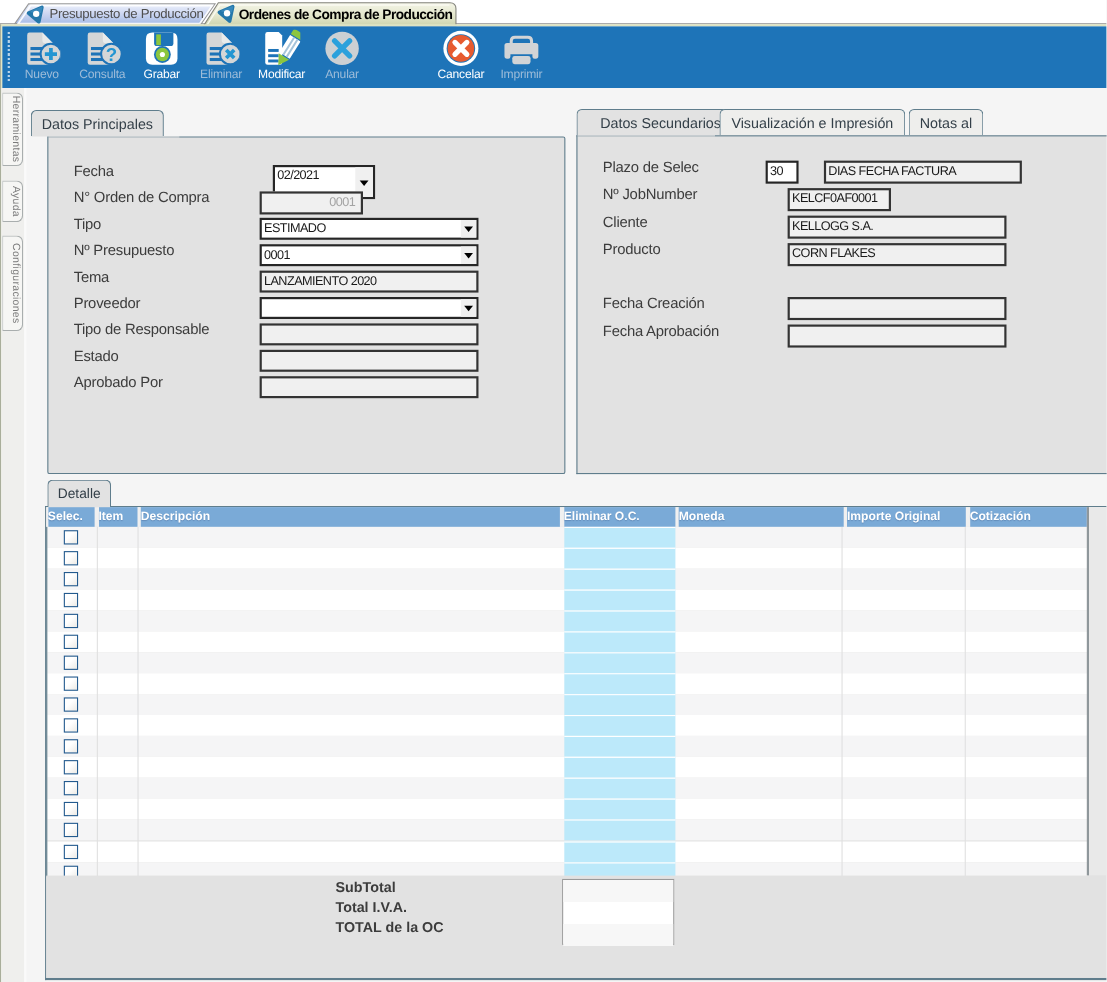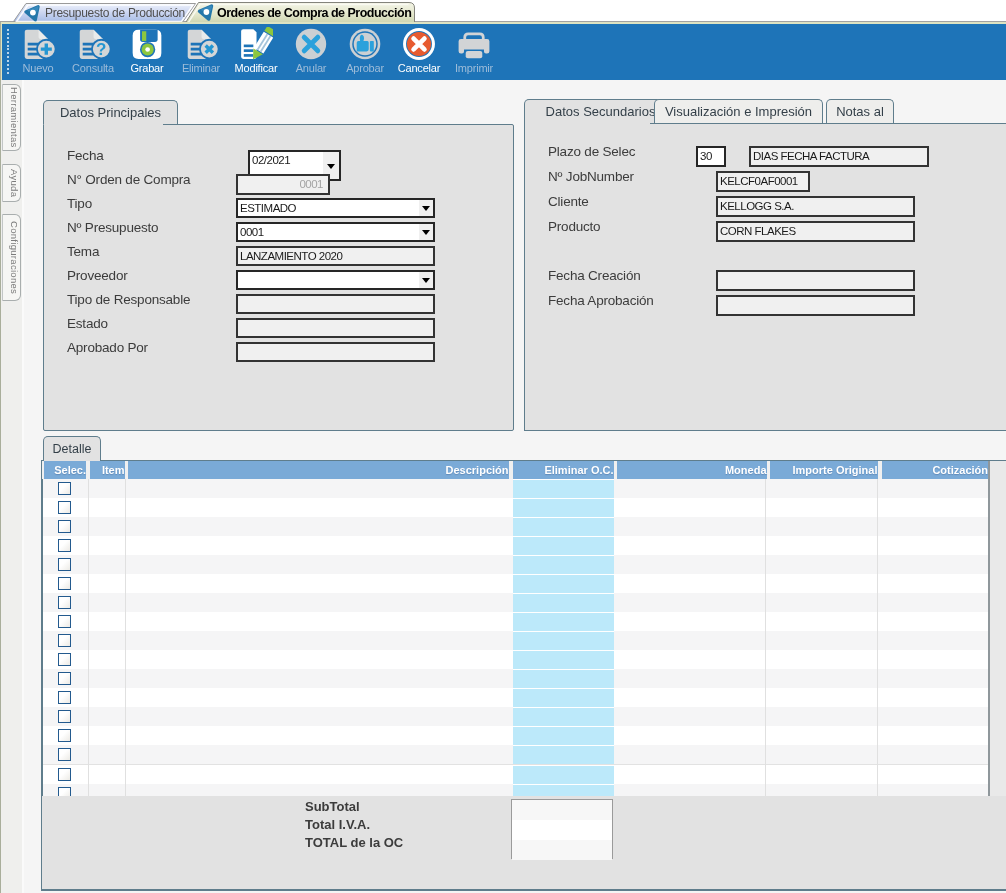--- a/index.html
+++ b/index.html
@@ -7,21 +7,21 @@
 .lbl{position:absolute;font-size:13.5px;color:#3c3c3c;letter-spacing:-0.2px}
 .box{position:absolute;border:2px solid #333;background:#f0f0f0;font-size:11.5px;letter-spacing:-0.5px;color:#1a1a1a;line-height:16px;padding:0 0 0 2px;white-space:nowrap;overflow:hidden}
 .combo{position:absolute;border:2px solid #262626;background:#fff;font-size:11.5px;letter-spacing:-0.5px;color:#1a1a1a;line-height:16px;padding:0 0 0 2px;white-space:nowrap}
 .arrow{position:absolute;right:0;top:0;bottom:0;width:14px;background:#f0f0f0}
 .arrow:after{content:"";position:absolute;left:50%;top:50%;margin:-2px 0 0 -4px;border:4px solid transparent;border-top:5px solid #000;border-bottom:none}
 .vtab{position:absolute;left:2px;width:19px;background:#f6f6f4;border:1px solid #a9aeae;border-radius:0 6px 6px 0;border-left:1px solid #c2c6c6;color:#7b7b7b;font-size:9.5px;writing-mode:vertical-rl;text-align:center;letter-spacing:0.3px}
 .ptab{position:absolute;background:#e2e2e2;border:1px solid #5f7d8c;border-bottom:none;border-radius:5px 5px 0 0;font-size:13px;color:#333f48;text-align:center}
 .ptab.inact{background:#eeeeec}
 .tblabel{position:absolute;top:61px;width:70px;text-align:center;font-size:11px;color:#9dbcd9;letter-spacing:-0.2px}
 .tblabel.on{color:#fff}
-.hcell{position:absolute;top:0;height:18px;background:#7aaad7;color:#fff;font-weight:bold;font-size:11px;text-align:right;line-height:18px;text-shadow:0 1px 1px rgba(70,105,150,.45)}
+.hcell{position:absolute;top:0;height:18px;background:#7aaad7;color:#fff;font-weight:bold;font-size:11px;text-align:left;line-height:18px;text-shadow:0 1px 1px rgba(70,105,150,.45)}
 .chk{position:absolute;left:16px;width:13px;height:13px;border:1.5px solid #235a8e;background:linear-gradient(135deg,#fff 40%,#eceae5 100%)}
 .sumlbl{position:absolute;left:263px;font-weight:bold;font-size:13px;color:#3c3c3c}
 </style></head>
 <body>
 
 <div class="abs" style="left:0;top:0;width:1006px;height:22px;background:#fff"></div>
 <div class="abs" style="left:0;top:21px;width:1006px;height:1px;background:#a2a2a2"></div>
 <svg class="abs" style="left:0;top:0" width="430" height="24" viewBox="0 0 430 24">
   <defs>
     <linearGradient id="tg1" x1="0" y1="0" x2="0" y2="1">
@@ -115,30 +115,20 @@
         <g transform="rotate(32 22 16)">
           <rect x="17" y="-1" width="10.5" height="5.5" fill="#8cc63e"></rect>
           <rect x="17" y="5.5" width="10.5" height="17.5" fill="#fff"></rect>
           <rect x="20.2" y="5.5" width="1.7" height="17.5" fill="#a6c4da"></rect>
           <rect x="23.6" y="5.5" width="1.7" height="17.5" fill="#a6c4da"></rect>
           <path d="M17 24 L27.5 24 L22.2 33 Z" fill="#8cc63e"></path>
         </g>
       </svg>
       <div class="tblabel on" style="left:0;top:36px">Modificar</div>
     </div>
-<div class="abs" style="left:328px;top:2px;width:70px;height:52px">
-      <svg class="abs" style="left:18px;top:1px" width="34" height="34" viewBox="0 0 32 32">
-        <circle cx="16" cy="16" r="14.4" fill="#ccd0d3"></circle>
-        <circle cx="16" cy="16" r="12" fill="#1e74b8"></circle>
-        <circle cx="16" cy="16" r="10.6" fill="#ccd0d3"></circle>
-        <path d="M8.2 22.6 L8.2 14.8 Q8.2 13.3 9.8 13.2 L11.4 13.1 Q10.6 10.2 11.6 8.3 Q12.4 6.8 13.7 7.5 Q15.2 8.3 15.1 10.5 Q15 11.8 14.5 13.1 L18.2 13.1 Q19.5 13.2 19.5 14.5 L19.5 21 Q19.5 22.9 17.5 23 L9 23 Q8.2 23 8.2 22.6 Z" fill="#2ba1dc"></path>
-        <rect x="20.6" y="13.1" width="3.7" height="9.9" rx="0.8" fill="#2ba1dc"></rect>
-      </svg>
-      <div class="tblabel " style="left:0;top:36px">Aprobar</div>
-    </div>
 <div class="abs" style="left:382px;top:2px;width:70px;height:52px">
       <svg class="abs" style="left:18px;top:1px" width="34" height="34" viewBox="0 0 32 32">
         <circle cx="16" cy="16" r="15" fill="#fff"></circle>
         <circle cx="16" cy="16" r="12.2" fill="#1e74b8"></circle>
         <circle cx="16" cy="16" r="11.4" fill="#e75b30"></circle>
         <path d="M10.9 10.9 L21.1 21.1 M21.1 10.9 L10.9 21.1" stroke="#fff" stroke-width="4.4" stroke-linecap="round"></path>
       </svg>
       <div class="tblabel on" style="left:0;top:36px">Cancelar</div>
     </div>
 <div class="abs" style="left:437px;top:2px;width:70px;height:52px">
@@ -153,21 +143,21 @@
 <div class="abs" style="left:7px;top:28.5px;width:2px;height:46px;background:repeating-linear-gradient(180deg,#b8d4ea 0 2px,transparent 2px 3.9px)"></div>
 
 <div class="abs" style="left:0;top:22px;width:1px;height:871px;background:#a9ae9b"></div>
 <div class="abs" style="left:1px;top:23px;width:1px;height:870px;background:#e0e4c0"></div>
 <div class="abs" style="left:1px;top:80px;width:21px;height:813px;background:#efefed"></div>
 <div class="abs" style="left:22px;top:80px;width:2px;height:813px;background:#fafafa"></div>
 <div class="vtab" style="top:84px;height:67px">Herramientas</div>
 <div class="vtab" style="top:164px;height:38px">Ayuda</div>
 <div class="vtab" style="top:214px;height:87px">Configuraciones</div>
 
-<div class="ptab" style="left:43px;top:100px;width:135px;height:24px;line-height:24px">Datos Principales</div>
+<div class="ptab" style="left:28px;top:100px;width:121px;height:24px;line-height:24px">Datos Principales</div>
 <div class="abs" style="left:43px;top:124px;width:471px;height:307px;background:#e2e2e2;border:1px solid #5f7d8c;border-radius:0 2px 2px 2px"></div>
 <div class="abs" style="left:44px;top:124px;width:119px;height:1px;background:#e2e2e2"></div>
 
 <div class="ptab" style="left:524px;top:99px;width:153px;height:24px;line-height:24px">Datos Secundarios</div>
 <div class="ptab inact" style="left:654px;top:99px;width:169px;height:24px;line-height:24px">Visualización e Impresión</div>
 <div class="ptab inact" style="left:826px;top:99px;width:68px;height:24px;line-height:24px">Notas al Pie</div>
 <div class="abs" style="left:524px;top:123px;width:483px;height:308px;background:#e2e2e2;border:1px solid #5f7d8c;border-right:none"></div>
 <div class="abs" style="left:525px;top:123px;width:125px;height:1px;background:#e2e2e2"></div>
 
 <div id="leftfields">

